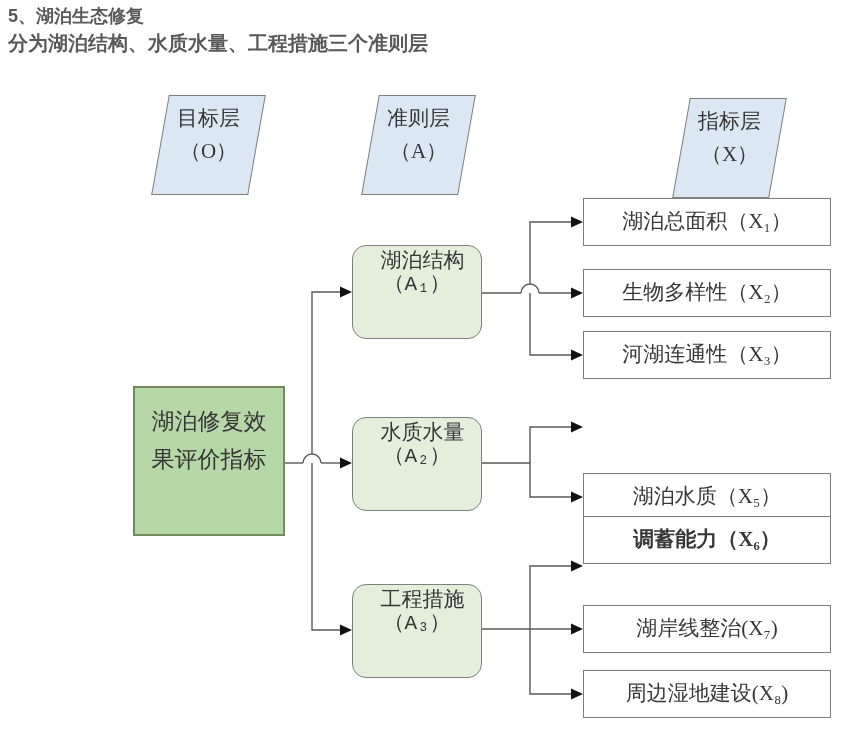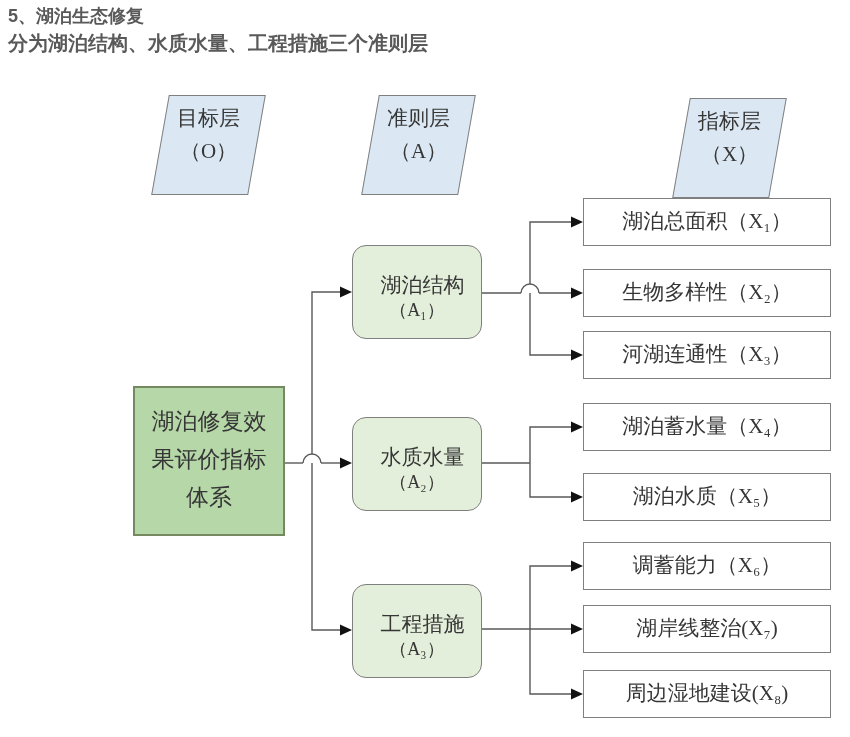--- a/index.html
+++ b/index.html
@@ -37,22 +37,22 @@
     box-sizing:border-box;text-align:center;
   }
   .goal .ln{font-size:23px;line-height:38px;}
   .goal .ln:first-child{margin-top:15px;}
 
   .abox{
     position:absolute;left:352px;width:130px;height:94px;
     background:var(--criteria-fill,#e3efda);border:1.5px solid var(--box-border,#7f7f7f);
     border-radius:14px;box-sizing:border-box;text-align:center;
   }
-  .abox .nm{font-size:21px;line-height:26px;margin-top:26px;padding-left:11px;}
-  .abox .cd{font-size:18px;line-height:24px;}
+  .abox .nm{font-size:21px;line-height:26px;margin-top:1px;padding-left:11px;}
+  .abox .cd{font-size:21px;line-height:24px;font-family:Liberation Mono, monospace;}
 
   .xbox{
     position:absolute;left:583px;width:248px;height:48px;
     background:var(--indicator-fill,#ffffff);border:1.5px solid var(--box-border,#7f7f7f);
     box-sizing:border-box;text-align:center;font-size:21px;line-height:45px;
     white-space:nowrap;
   }
 </style>
 </head>
 <body>
@@ -103,38 +103,36 @@
     <div class="ln">（A）</div>
   </div>
   <div class="para" style="left:681px;top:98px;">
     <div class="ln">指标层</div>
     <div class="ln">（X）</div>
   </div>
 
   <div class="goal">
     <div class="ln">湖泊修复效</div>
     <div class="ln">果评价指标</div>
-    <div class="ln">体系</div>
   </div>
 
   <div class="abox" style="top:245px;">
     <div class="nm">湖泊结构</div>
     <div class="cd">（A₁）</div>
   </div>
   <div class="abox" style="top:417px;">
     <div class="nm">水质水量</div>
     <div class="cd">（A₂）</div>
   </div>
   <div class="abox" style="top:584px;text-align:center;">
     <div class="nm">工程措施</div>
     <div class="cd">（A₃）</div>
   </div>
 
   <div class="xbox" style="top:198px;">湖泊总面积（X₁）</div>
   <div class="xbox" style="top:269px;">生物多样性（X₂）</div>
   <div class="xbox" style="top:331px;">河湖连通性（X₃）</div>
-  <div class="xbox" style="top:403px;">湖泊蓄水量（X₄）</div>
   <div class="xbox" style="top:473px;">湖泊水质（X₅）</div>
-  <div class="xbox" style="top:542px;">调蓄能力（X₆）</div>
+  <div class="xbox" style="top:516px;font-weight:bold;">调蓄能力（X₆）</div>
   <div class="xbox" style="top:605px;">湖岸线整治(X₇)</div>
   <div class="xbox" style="top:670px;">周边湿地建设(X₈)</div>
 
 </div>
 
 </body></html>

